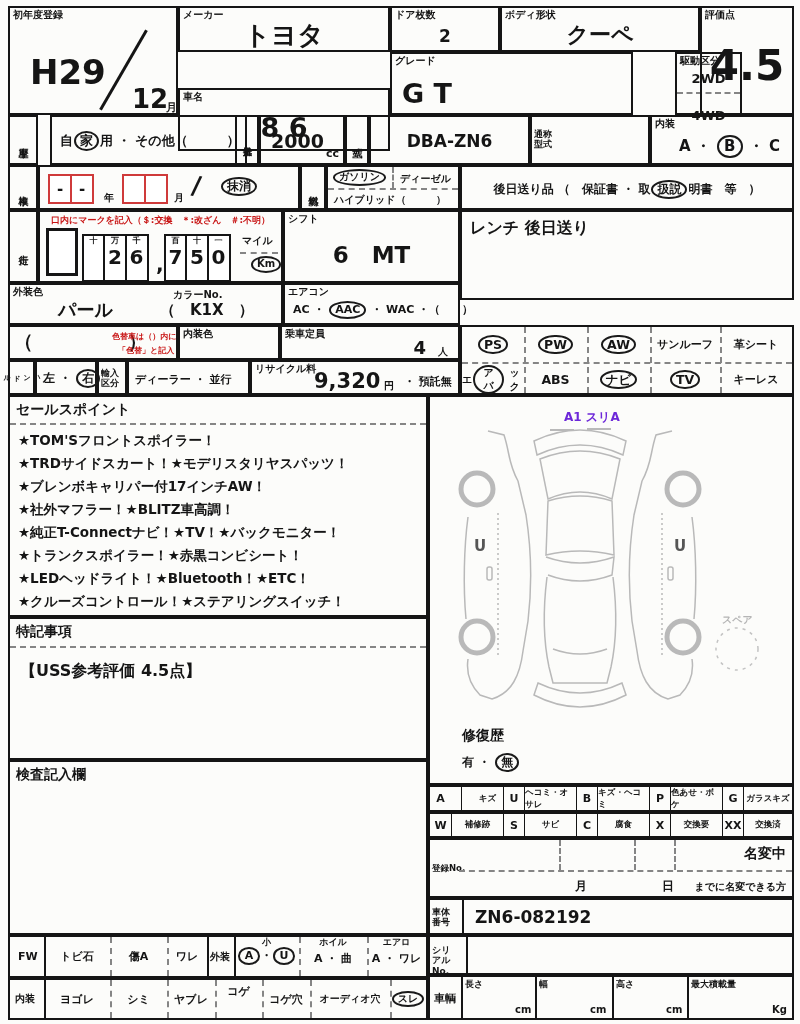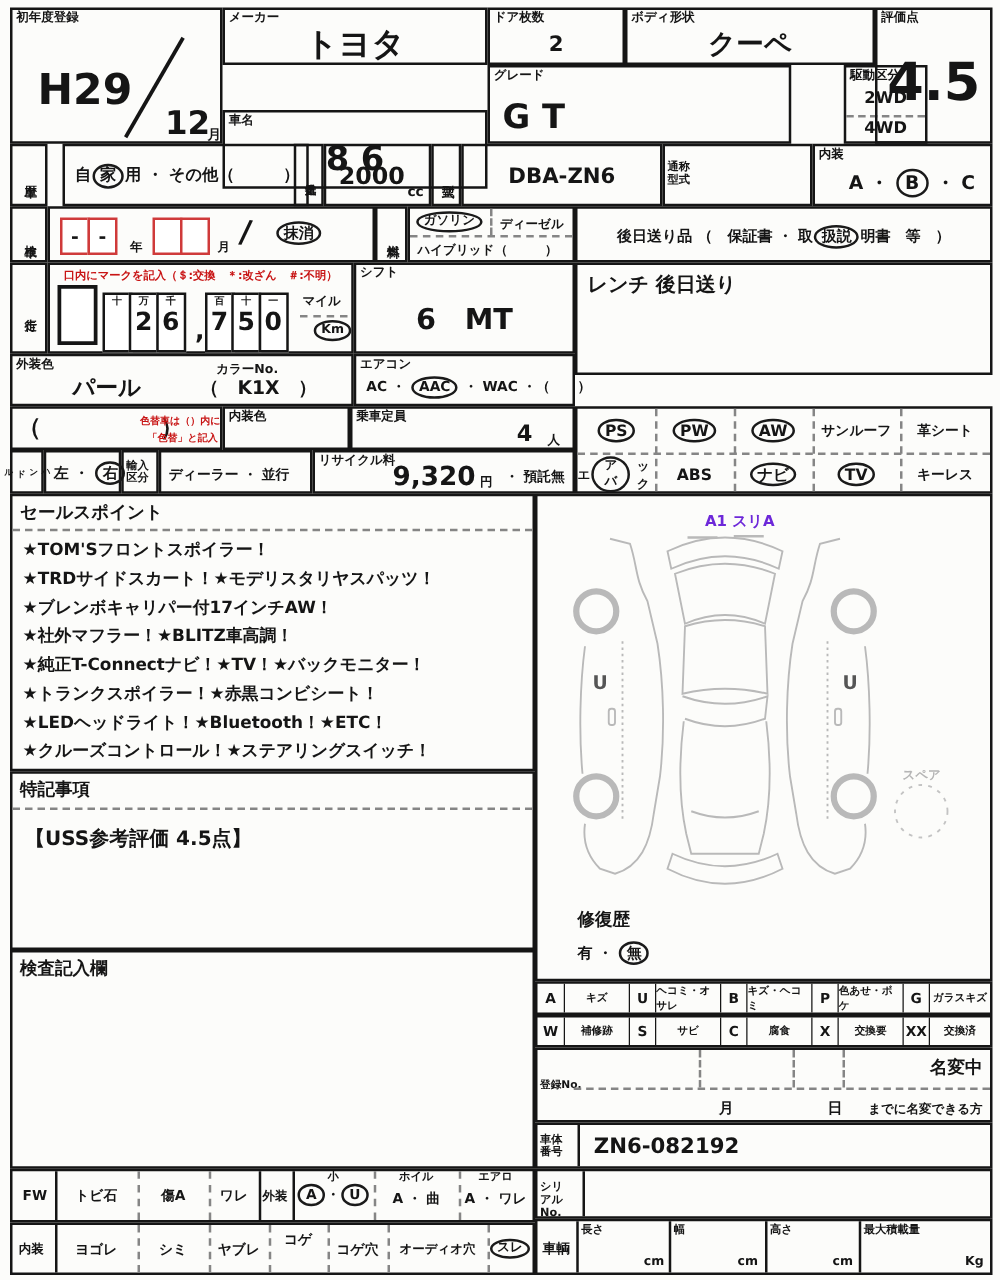--- a/index.html
+++ b/index.html
@@ -63,21 +63,21 @@
     <div class="val ctr" style="top:12px;font-size:22px;">クーペ</div>
   </div>
   <div class="cell" style="left:390px;top:52px;width:243px;height:63px;">
     <span class="lbl">グレード</span>
     <span class="val" style="left:10px;top:24px;font-size:27px;">G T</span>
   </div>
   <div class="cell" style="left:633px;top:52px;width:67px;height:63px;margin-left:42px;">
     <span class="lbl">駆動区分</span>
     <div class="dh" style="top:38px;"></div>
     <div class="val ctr" style="top:17px;font-size:13px;">2WD</div>
-    <div class="val ctr" style="top:41px;font-size:13px;">4WD</div>
+    <div class="val ctr" style="top:54px;font-size:13px;">4WD</div>
   </div>
   <div class="cell" style="left:700px;top:6px;width:94px;height:109px;">
     <span class="lbl">評価点</span>
     <div class="val ctr" style="top:33px;font-size:42px;">4.5</div>
   </div>
 
   <div class="cell" style="left:8px;top:115px;width:30px;height:50px;">
     <span class="vlbl">車歴</span>
   </div>
   <div class="cell" style="left:50px;top:115px;width:197px;height:50px;">
@@ -326,21 +326,21 @@
     <span class="val" style="left:134px;top:12px;font-size:12px;color:#6d28d9;">A1 スリA</span>
     <span class="val" style="left:44px;top:140px;font-size:15px;color:#555;">U</span>
     <span class="val" style="left:244px;top:140px;font-size:15px;color:#555;">U</span>
     <span class="val" style="left:292px;top:216px;font-size:10px;color:#b5b5b5;">スペア</span>
     <span class="val" style="left:32px;top:330px;font-size:14px;">修復歴</span>
     <span class="val" style="left:32px;top:356px;font-size:12px;"><span>有</span><span> ・ </span><span class="circ">無</span></span>
   </div>
 
   <div class="cell" style="left:428px;top:785px;width:366px;height:27px;">
     <div class="lg lgk" style="left:0;width:21px;border-left:none;">A</div>
-    <div class="lg lgv" style="left:21px;width:52px;font-family:Liberation Mono, monospace;">キズ</div>
+    <div class="lg lgv" style="left:31px;width:52px;font-family:Liberation Mono, monospace;">キズ</div>
     <div class="lg lgk" style="left:73px;width:21px;">U</div>
     <div class="lg lgv" style="left:94px;width:52px;">ヘコミ・オサレ</div>
     <div class="lg lgk" style="left:146px;width:21px;">B</div>
     <div class="lg lgv" style="left:167px;width:52px;">キズ・ヘコミ</div>
     <div class="lg lgk" style="left:219px;width:21px;">P</div>
     <div class="lg lgv" style="left:240px;width:52px;">色あせ・ボケ</div>
     <div class="lg lgk" style="left:292px;width:21px;">G</div>
     <div class="lg lgv" style="left:313px;width:49px;">ガラスキズ</div>
   </div>
   <div class="cell" style="left:428px;top:812px;width:366px;height:26px;">

